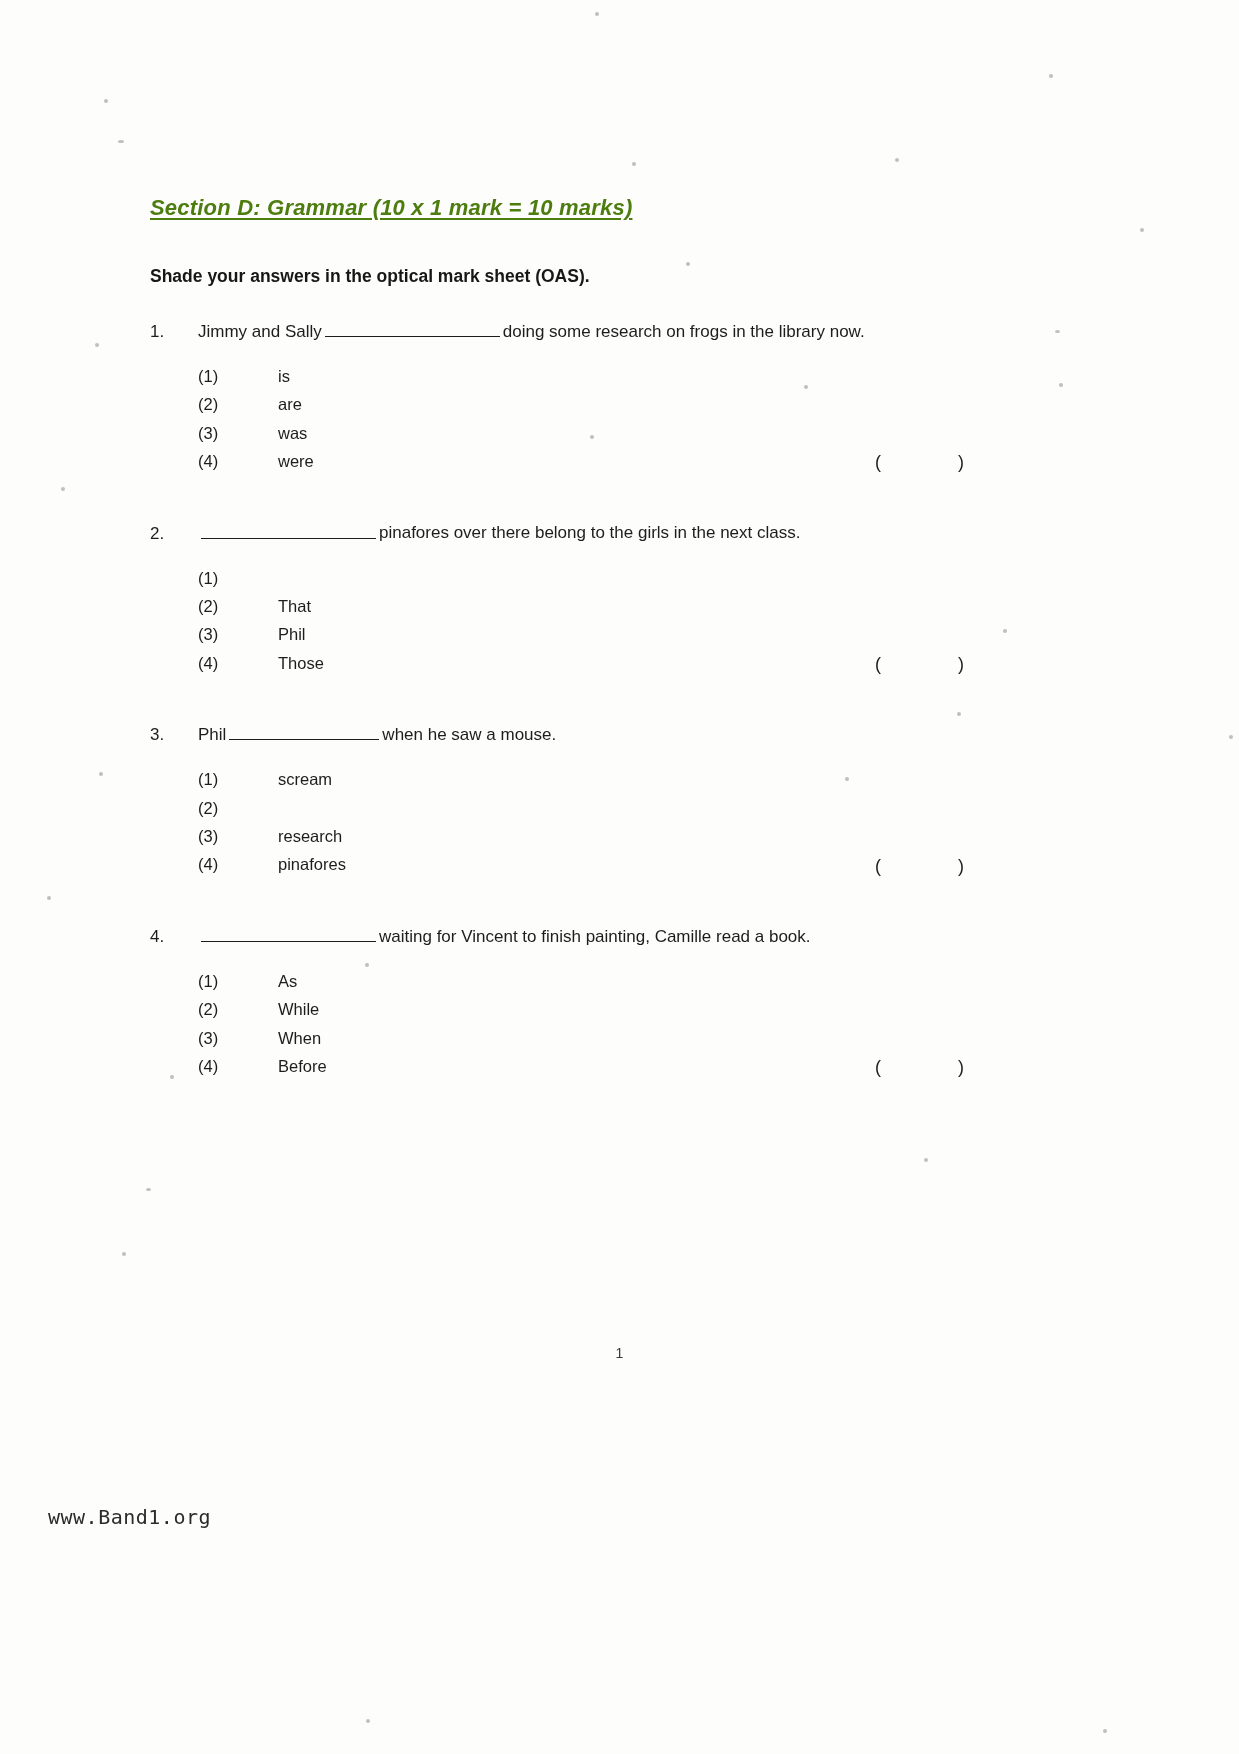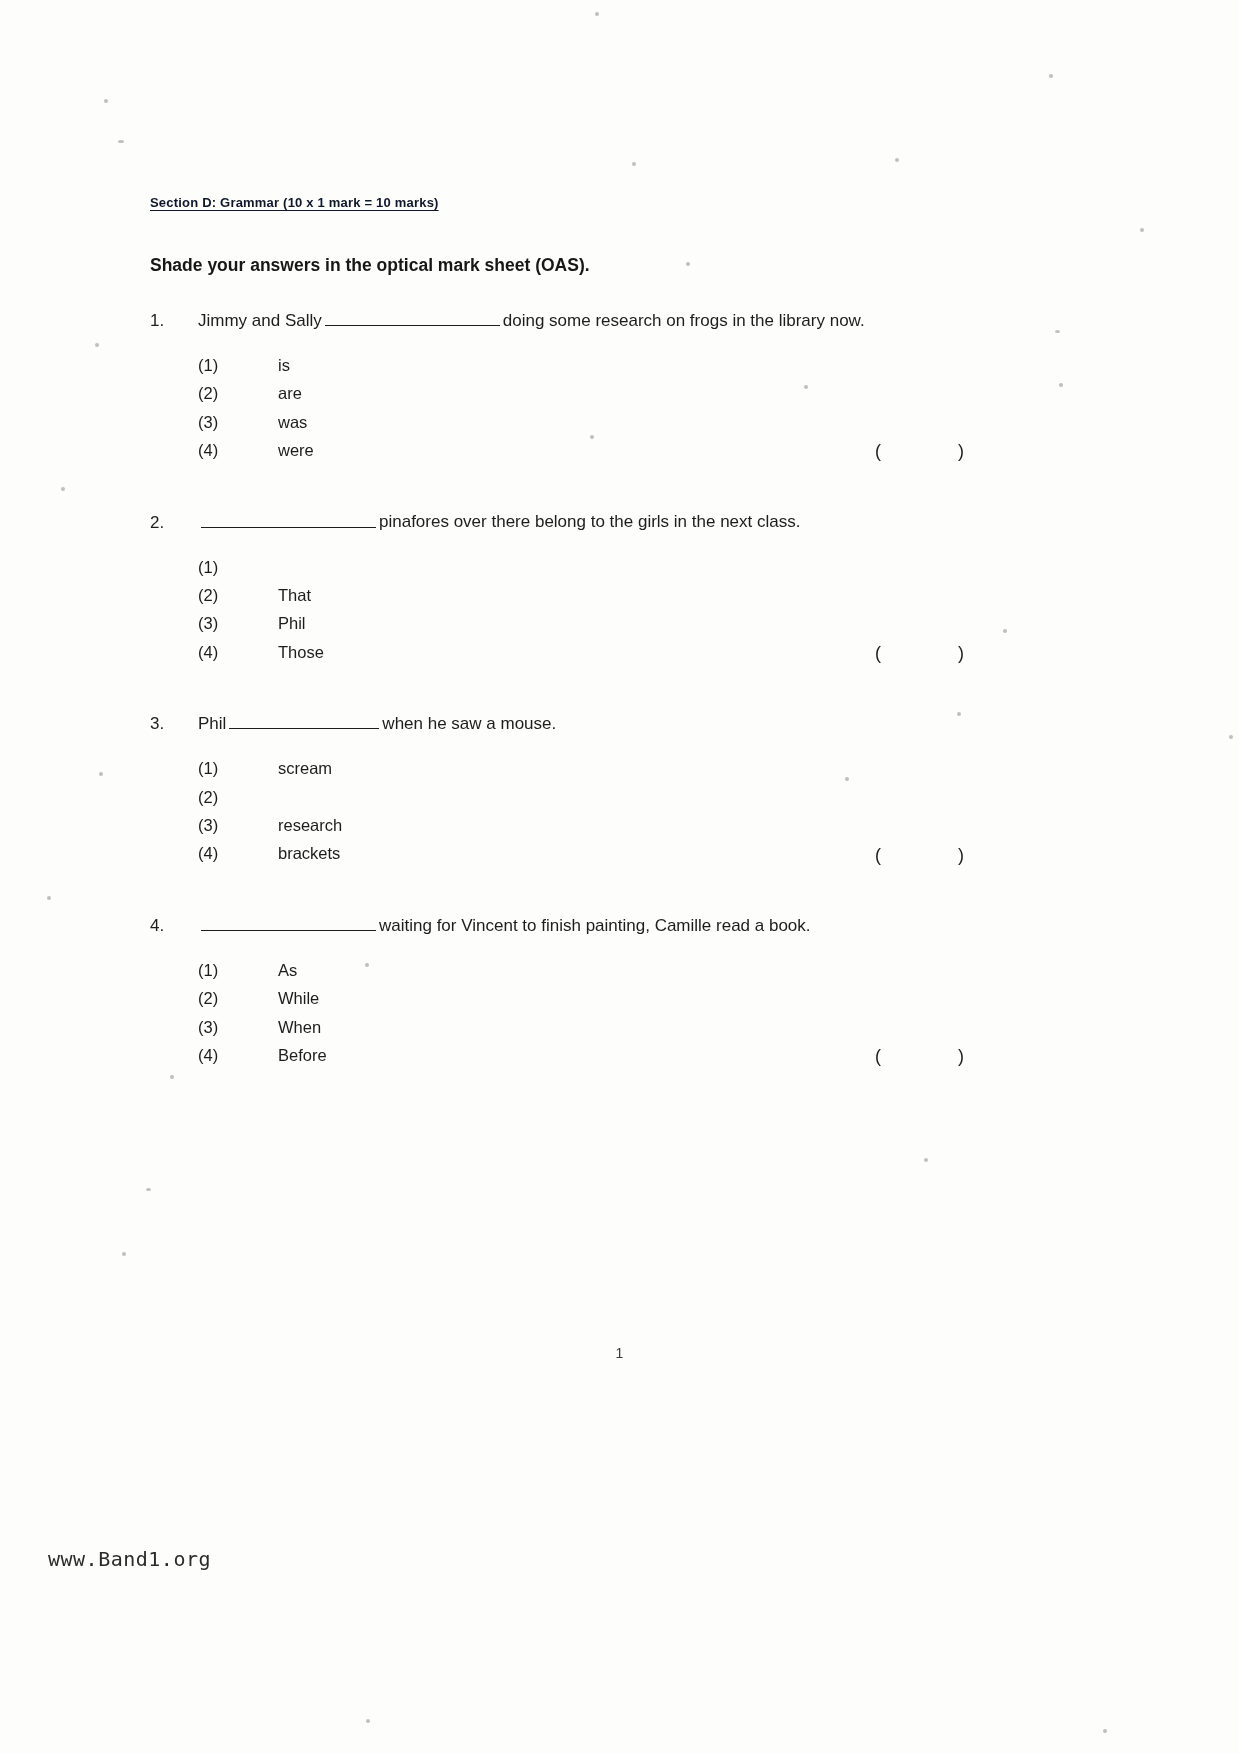--- a/index.html
+++ b/index.html
@@ -28,28 +28,29 @@
   }
 
   .content {
     position: absolute;
     left: 150px;
     top: 195px;
     width: 940px;
   }
 
   .section-title {
-    font-size: 13px;
+    font-size: 22px;
     font-weight: bold;
     letter-spacing: .2px;
     text-decoration: underline;
     text-underline-offset: 3px;
     margin: 0 0 18px 0;
-    color: #0f172a;
+    color: #4d7c0f;
     filter: blur(.22px);
+    font-style: italic;
   }
 
   .instructions {
     font-size: 17.5px;
     font-weight: bold;
     line-height: 1.45;
     margin: 0 0 30px 0;
     color: #171717;
     filter: blur(.25px);
   }
@@ -121,21 +122,21 @@
     top: 1345px;
     text-align: center;
     font-size: 14px;
     color: #3a3a3a;
     filter: blur(.3px);
   }
 
   .watermark {
     position: absolute;
     left: 48px;
-    top: 1547px;
+    top: 1505px;
     font-family: "DejaVu Sans Mono", monospace;
     font-size: 20px;
     letter-spacing: .5px;
     color: #2b2b2b;
   }
 </style>
 </head>
 <body>
 
 <div class="page">
@@ -240,21 +241,21 @@
           </div>
         <div class="opt">
             <div class="opt-key"><span>(2)</span></div>
           </div>
         <div class="opt">
             <div class="opt-key"><span>(3)</span></div>
             <div class="opt-label">research</div>
           </div>
         <div class="opt">
             <div class="opt-key"><span>(4)</span></div>
-            <div class="opt-label">brackets</div>
+            <div class="opt-label">pinafores</div>
           </div>
         <div class="bracket">(  )</div>
       </div>
     </div>
 
     <div class="question">
       <div class="q-line">
         <div class="q-num">4.</div>
         <div class="q-text"><span></span><span class="blank w-long"></span><span>waiting for Vincent to finish painting, Camille read a book.</span></div>
       </div>

